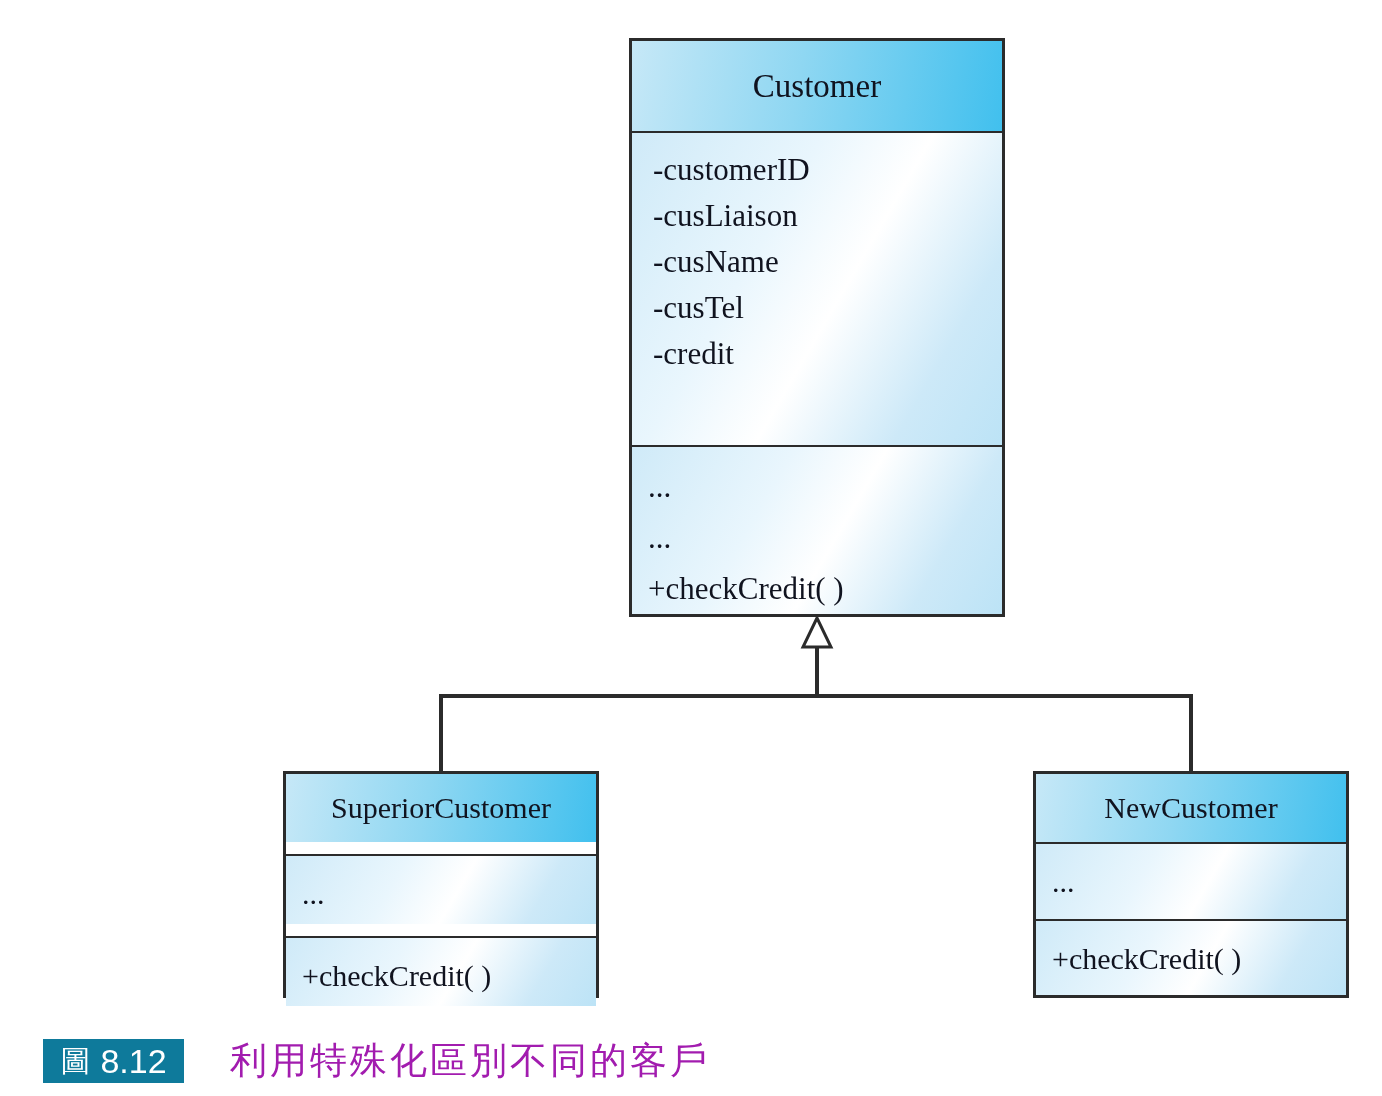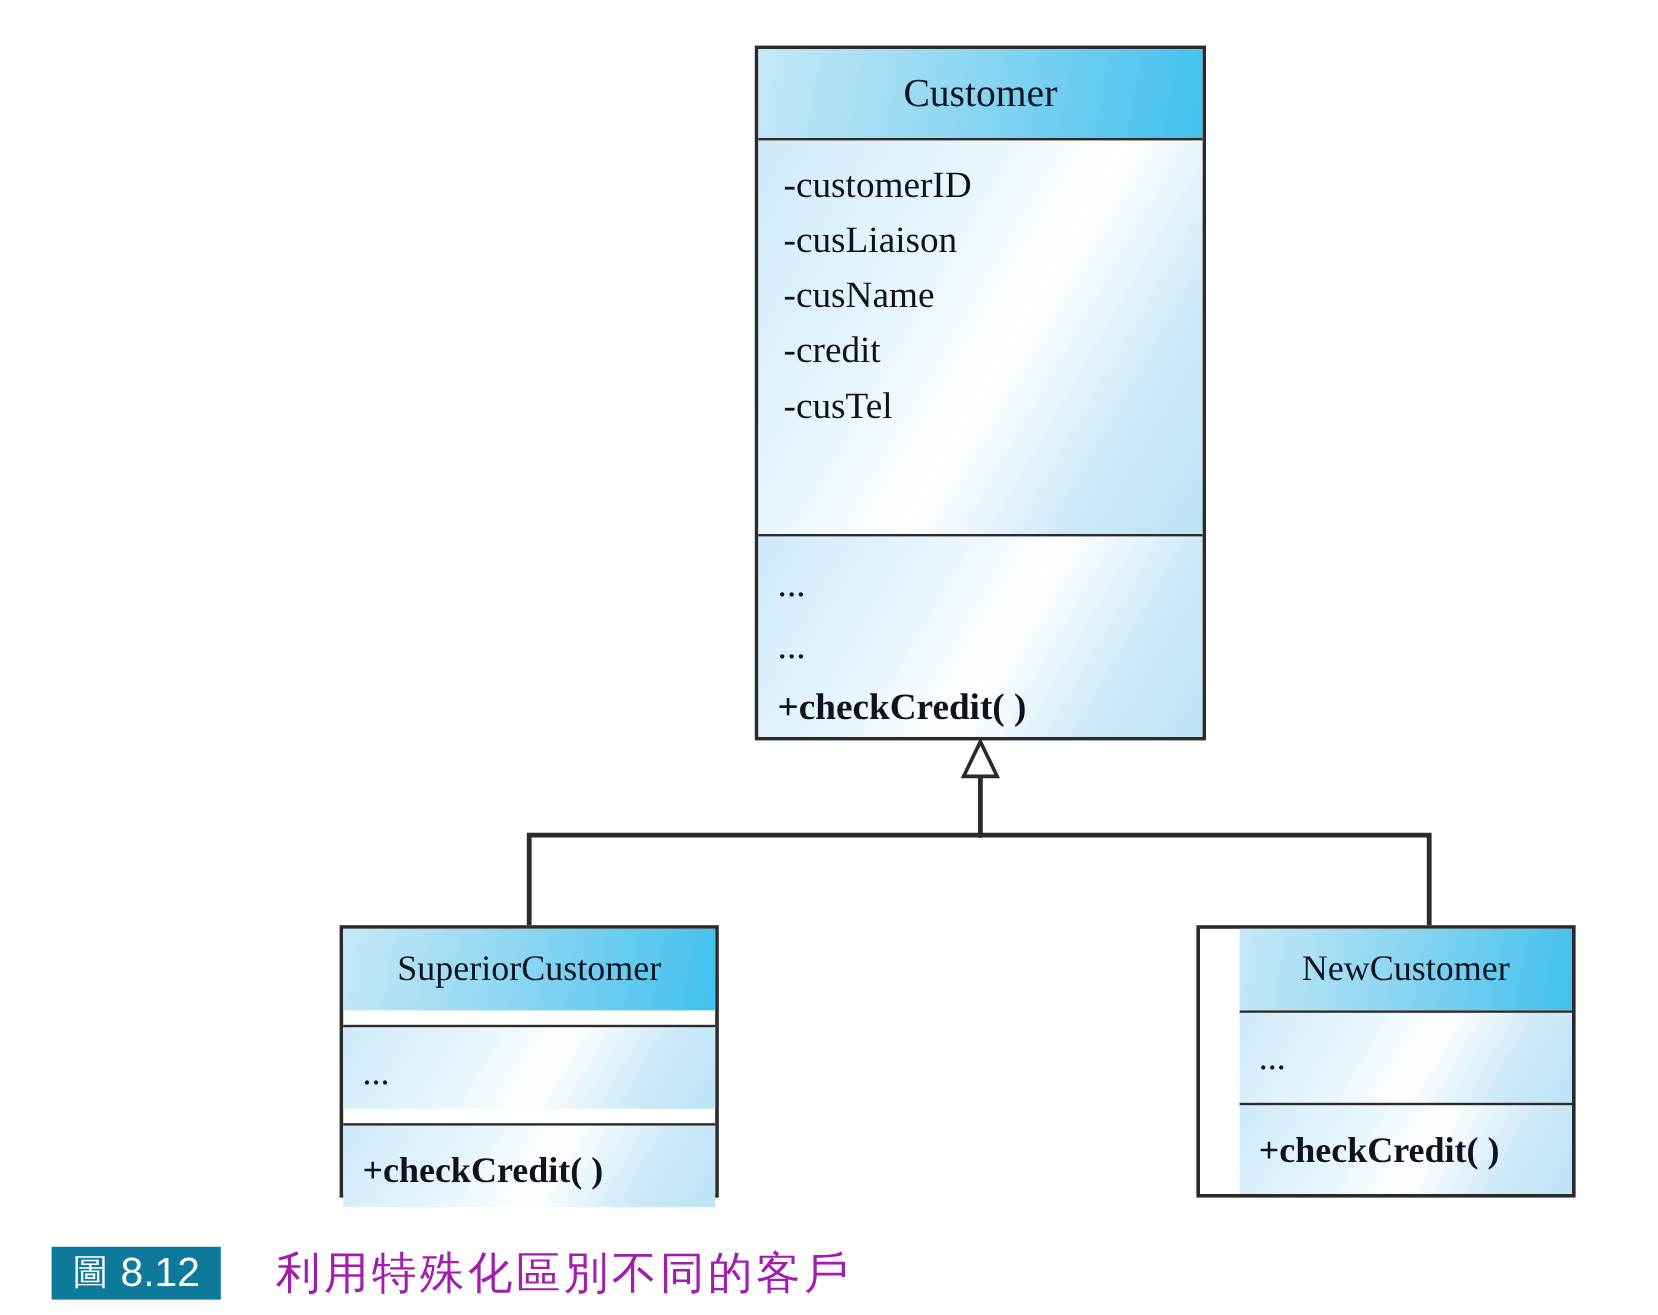--- a/index.html
+++ b/index.html
@@ -35,52 +35,52 @@
   }
   .compartment {
     box-sizing: border-box;
     border-top: 2px solid #2b2b2b;
     background: linear-gradient(120deg, #cfeaf8 0%, #e9f6fd 35%, #ffffff 55%, #cde9f8 80%, #bce3f6 100%);
     color: #10131f;
   }
 
   
   #customer-box { left: 629px; top: 38px; width: 376px; height: 579px; }
-  #customer-box .title { height: 74px; font-size: 33px; }
+  #customer-box .title { height: 90px; font-size: 33px; }
   #customer-box .attrs {
     height: 340px;
     padding: 14px 0 0 21px;
     font-size: 31px;
     line-height: 46px;
   }
   #customer-box .methods {
     flex: 1;
     padding: 14px 0 0 16px;
     font-size: 31px;
     line-height: 51px;
   }
 
   
   .sub-box { top: 771px; width: 316px; height: 227px; }
   #superior-box { left: 283px; gap: 12px; }
-  #new-box { left: 997px; padding-left: 33px; }
+  #new-box { left: 1033px; }
   .sub-box .title { height: 68px; font-size: 30px; }
   .sub-box .attrs {
     height: 77px;
     padding: 8px 0 0 16px;
     font-size: 30px;
     line-height: 60px;
   }
   .sub-box .methods {
     flex: 1;
     padding: 8px 0 0 16px;
     font-size: 30px;
     line-height: 60px;
   }
-  .bold { font-weight: bold; }
+  .bold { font-weight: normal; }
 
   
   #connector-svg {
     position: absolute;
     left: 0; top: 0;
     width: 1382px;
     height: 1096px;
     pointer-events: none;
   }
 
@@ -120,22 +120,22 @@
 <body>
 
 <div class="canvas">
 
   <div class="class-box" id="customer-box">
     <div class="title">Customer</div>
     <div class="compartment attrs">
       <div>-customerID</div>
       <div>-cusLiaison</div>
       <div>-cusName</div>
+      <div>-cusTel</div>
       <div>-credit</div>
-      <div>-cusTel</div>
     </div>
     <div class="compartment methods">
       <div>...</div>
       <div>...</div>
       <div class="bold">+checkCredit( )</div>
     </div>
   </div>
 
   <div class="class-box sub-box" id="superior-box">
     <div class="title">SuperiorCustomer</div>

